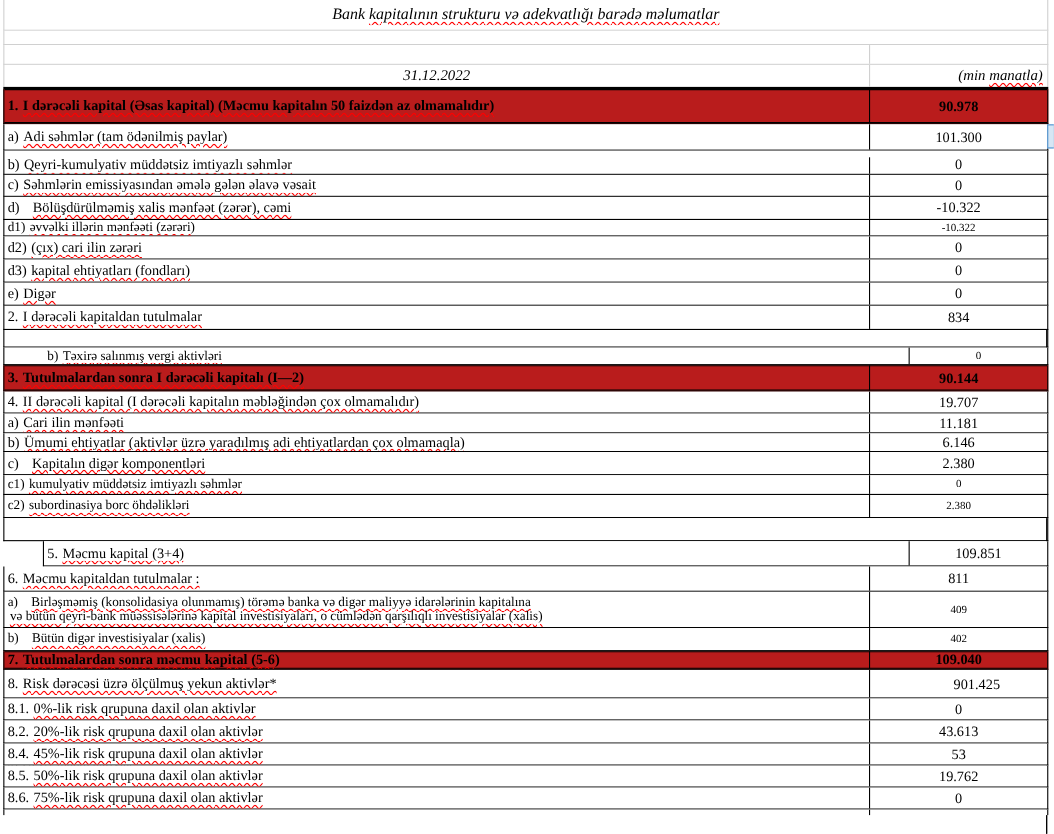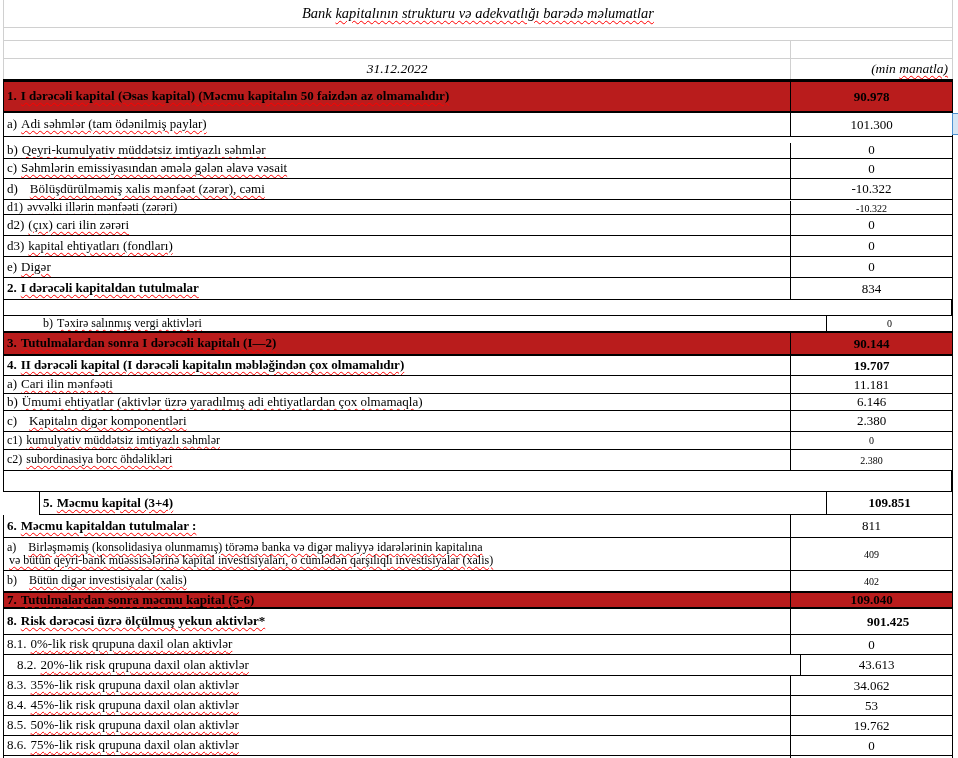--- a/index.html
+++ b/index.html
@@ -27,21 +27,21 @@
   }
   .row .cell{box-sizing:border-box;overflow:hidden;}
   .row .label{
     flex:0 0 787px;border-right:1px solid #000;padding-left:3px;
     display:flex;align-items:center;font-size:13px;line-height:1.12;
   }
   .row .value{
     flex:1;display:flex;align-items:center;justify-content:center;
     font-size:13px;
   }
-  .row.bold .label,.row.bold .value{font-weight:bold;}
+  .row.bold .label,.row.bold .value{font-weight:normal;}
   .row.green{background:#b91c1c;box-shadow:inset 0 1px 0 #000,inset 0 -1px 0 #000;}
   .row.green .label,.row.green .value{font-weight:bold;}
   .row .value.vsmall{font-size:10px;font-weight:normal;}
   .row .value.vplain{font-weight:normal;}
   .row .label.lsmall{font-size:12px;}
   .row .label.indent{padding-left:28px;}
   .num{margin-right:4px;white-space:pre;}
   .num.gap{margin-right:12px;}
   .sq{
     text-decoration-line:underline;
@@ -107,21 +107,21 @@
           <span class=""><span class="num">c)</span><span class="sq">Səhmlərin emissiyasından əmələ gələn  əlavə vəsait</span></span>
         </div>
         <div class="cell value">0</div>
       </div>
       <div class="row" style="height: 21px;">
         <div class="label cell">
           <span class=""><span class="num gap">d)</span><span class="sq">Bölüşdürülməmiş xalis mənfəət (zərər), cəmi</span></span>
         </div>
         <div class="cell value">-10.322</div>
       </div>
-      <div class="row" style="height: 15px; align-items: flex-end;">
+      <div class="row" style="height: 15px;">
         <div class="label lsmall cell">
           <span class=""><span class="num">d1)</span><span class="sq">əvvəlki illərin mənfəəti (zərəri)</span></span>
         </div>
         <div class="cell value vsmall">-10.322</div>
       </div>
       <div class="row" style="height: 21px;">
         <div class="label cell">
           <span class=""><span class="num">d2)</span><span class="sq">(çıx) cari ilin zərəri</span></span>
         </div>
         <div class="cell value">0</div>
@@ -239,34 +239,28 @@
           <span class=""><span class="num">8.</span><span class="sq">Risk dərəcəsi üzrə ölçülmuş  yekun aktivlər*</span></span>
         </div>
         <div class="cell value">901.425</div>
       </div>
       <div class="row" style="height: 20px;">
         <div class="label cell">
           <span class=""><span class="num">8.1.</span><span class="sq">0%-lik risk qrupuna daxil olan aktivlər</span></span>
         </div>
         <div class="cell value">0</div>
       </div>
-      <div class="row" style="height: 21px; padding-left: 10px;">
+      <div class="row" style="height: 21px;">
         <div class="label cell">
           <span class=""><span class="num">8.2.</span><span class="sq">20%-lik risk qrupuna daxil olan aktivlər</span></span>
         </div>
         <div class="cell value">43.613</div>
       </div>
       <div class="row" style="height: 20px;">
         <div class="label cell">
-          <span class=""><span class="num">8.3.</span><span class="sq">35%-lik risk qrupuna daxil olan aktivlər</span></span>
-        </div>
-        <div class="cell value">34.062</div>
-      </div>
-      <div class="row" style="height: 20px;">
-        <div class="label cell">
           <span class=""><span class="num">8.4.</span><span class="sq">45%-lik risk qrupuna daxil olan aktivlər</span></span>
         </div>
         <div class="cell value">53</div>
       </div>
       <div class="row" style="height: 20px;">
         <div class="label cell">
           <span class=""><span class="num">8.5.</span><span class="sq">50%-lik risk qrupuna daxil olan aktivlər</span></span>
         </div>
         <div class="cell value">19.762</div>
       </div>

